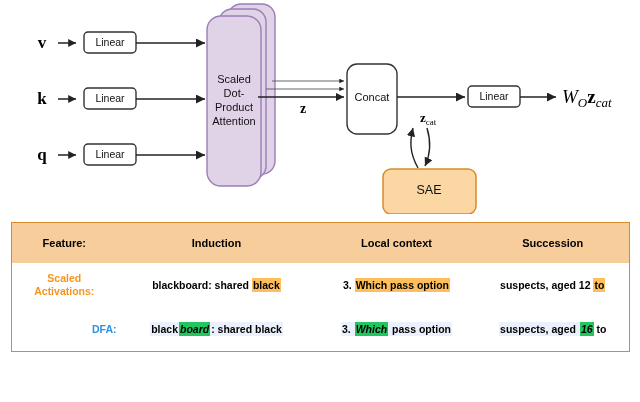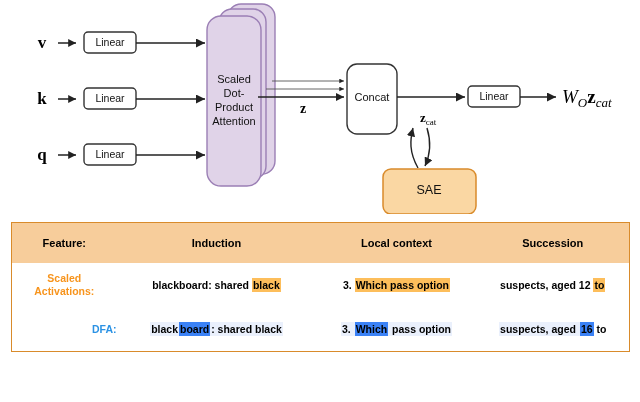--- a/index.html
+++ b/index.html
@@ -69,21 +69,21 @@
   }
   .cell.bold { font-weight: bold; }
   .cell.small { font-size: 10px; color: #333; font-weight: normal; }
 
   tr.r-desc td  { height: 32px; }
   tr.r-act  td  { height: 44px; }
   tr.r-dfa  td  { height: 44px; }
   tr.r-logit td { height: 34px; }
 
   .hl-orange { background: #FDBE5B; padding: 1px 1px; }
-  .hl-blue   { background: #3b82f6; padding: 1px 1px; }
+  .hl-blue   { background: #22c55e; padding: 1px 1px; font-style: italic; }
   .hl-bluelight { background: #EAF0FC; padding: 1px 1px; }
 
   .nowrap { white-space: nowrap; text-align: center; }
 </style>
 </head>
 <body>
 
 <svg id="diagram" viewBox="0 0 640 214">
   <defs>
     <marker id="arrow" markerWidth="7" markerHeight="7" refX="6" refY="3" orient="auto">

